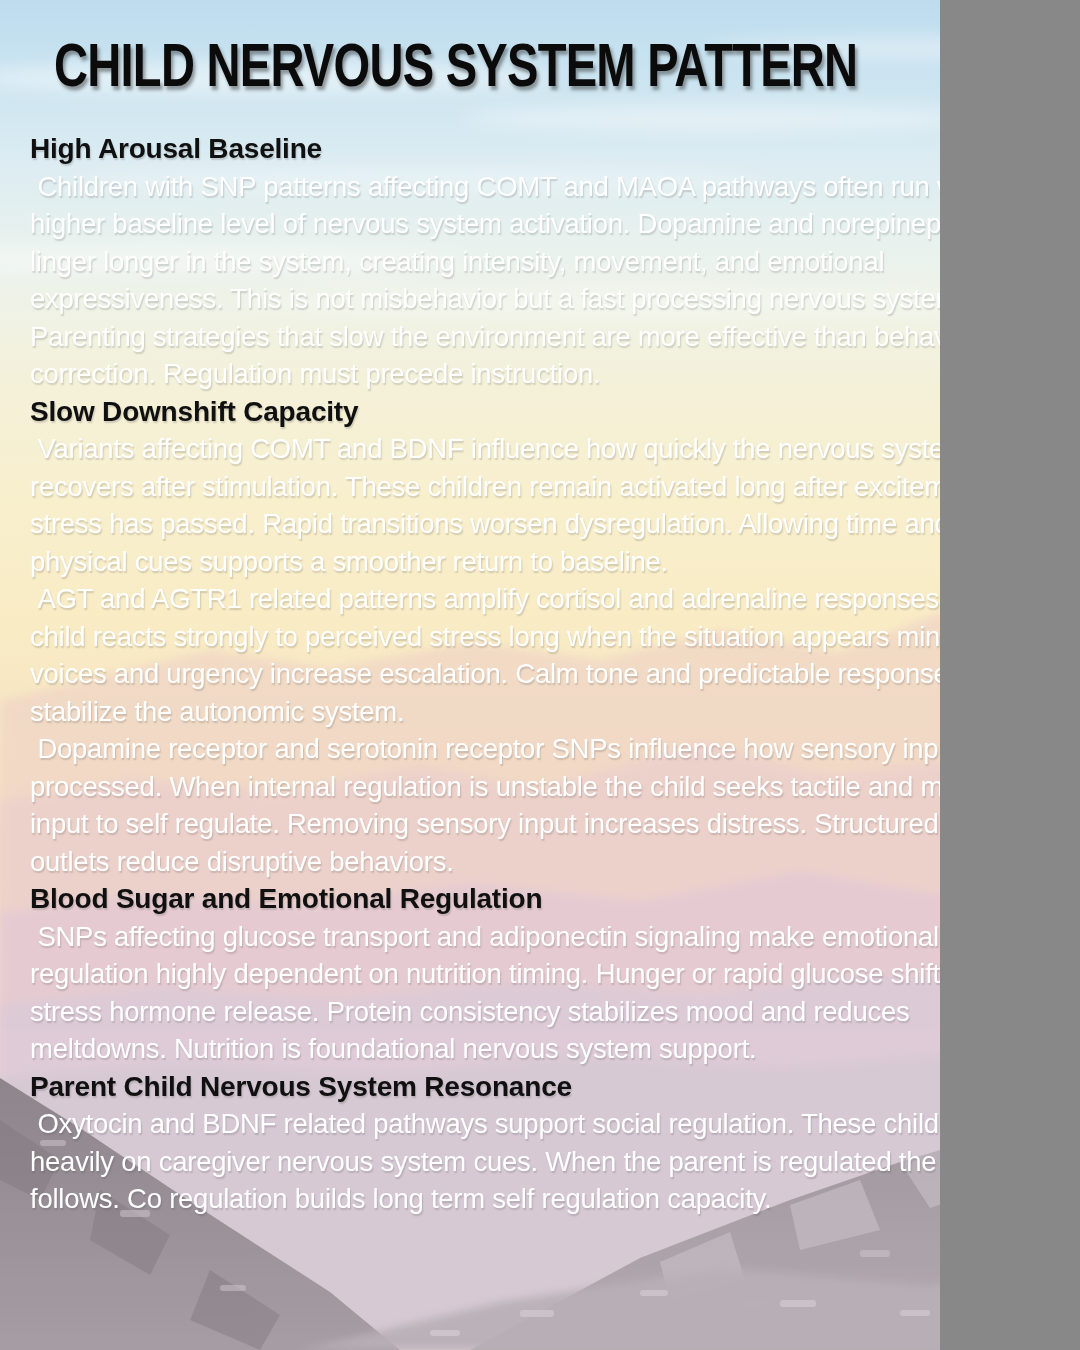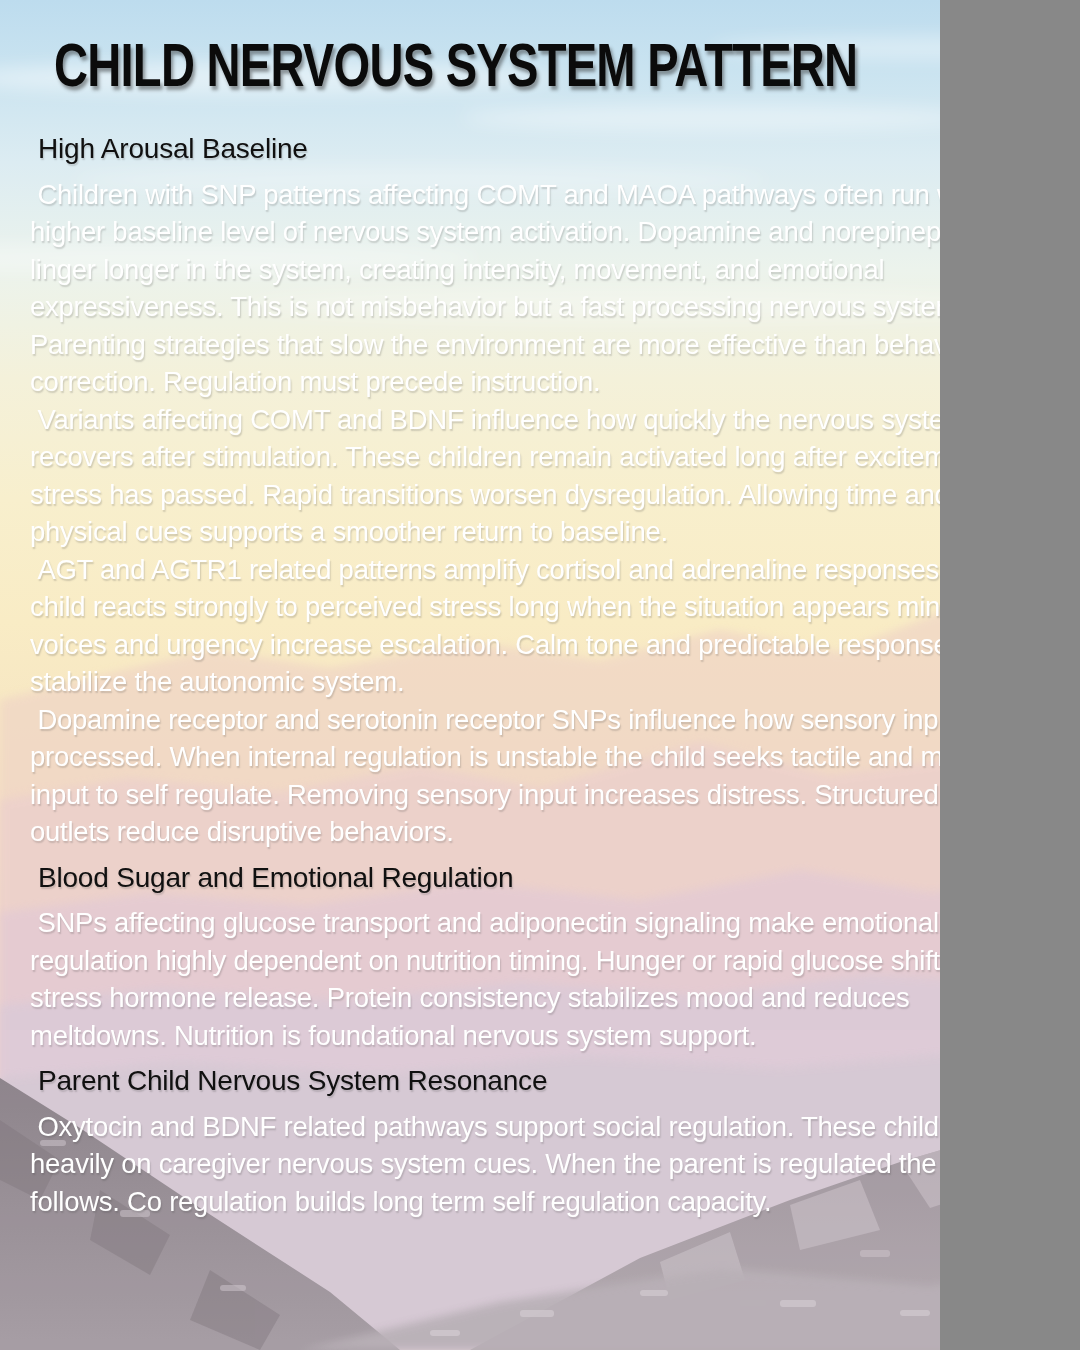--- a/index.html
+++ b/index.html
@@ -20,21 +20,21 @@
     letter-spacing: -1px; color: #0b0b0b; white-space: nowrap;
     transform: scaleX(0.76); transform-origin: left center;
     text-shadow: 3px 4px 4px rgba(40,40,40,0.45);
   }
   .sections {
     margin-top: 33px;
     font-size: 27.5px; line-height: 37.5px; letter-spacing: -0.25px;
     text-shadow: 1px 1.5px 1.5px rgba(70,70,70,0.22);
   }
   .section h2 {
-    margin: 8px; font-size: 28px; font-weight: 400; line-height: 37.5px;
+    margin: 0; font-size: 28px; font-weight: 700; line-height: 37.5px;
     color: #101010; letter-spacing: -0.2px;
   }
   .section p {
     margin: 0; white-space: pre-wrap; color: #ffffff;
   }
 </style>
 </head>
 <body>
 
 <div class="stage">
@@ -130,20 +130,21 @@
 
   <div class="content">
     <h1 class="title">CHILD NERVOUS SYSTEM PATTERN</h1>
 
     <div class="sections">
       <div class="section">
         <h2>High Arousal Baseline</h2>
         <p> Children with SNP patterns affecting COMT and MAOA pathways often run with a higher baseline level of nervous system activation. Dopamine and norepinephrine linger longer in the system, creating intensity, movement, and emotional expressiveness. This is not misbehavior but a fast processing nervous system. Parenting strategies that slow the environment are more effective than behavioral correction. Regulation must precede instruction.</p>
       </div>
       <div class="section">
+        <h2>Slow Downshift Capacity</h2>
         <p> Variants affecting COMT and BDNF influence how quickly the nervous system recovers after stimulation. These children remain activated long after excitement or stress has passed. Rapid transitions worsen dysregulation. Allowing time and physical cues supports a smoother return to baseline.</p>
       </div>
       <div class="section">
         <p> AGT and AGTR1 related patterns amplify cortisol and adrenaline responses. The child reacts strongly to perceived stress long when the situation appears minor. Loud voices and urgency increase escalation. Calm tone and predictable responses stabilize the autonomic system.</p>
       </div>
       <div class="section">
         <p> Dopamine receptor and serotonin receptor SNPs influence how sensory input is processed. When internal regulation is unstable the child seeks tactile and movement input to self regulate. Removing sensory input increases distress. Structured sensory outlets reduce disruptive behaviors.</p>
       </div>
       <div class="section">
         <h2>Blood Sugar and Emotional Regulation</h2>

